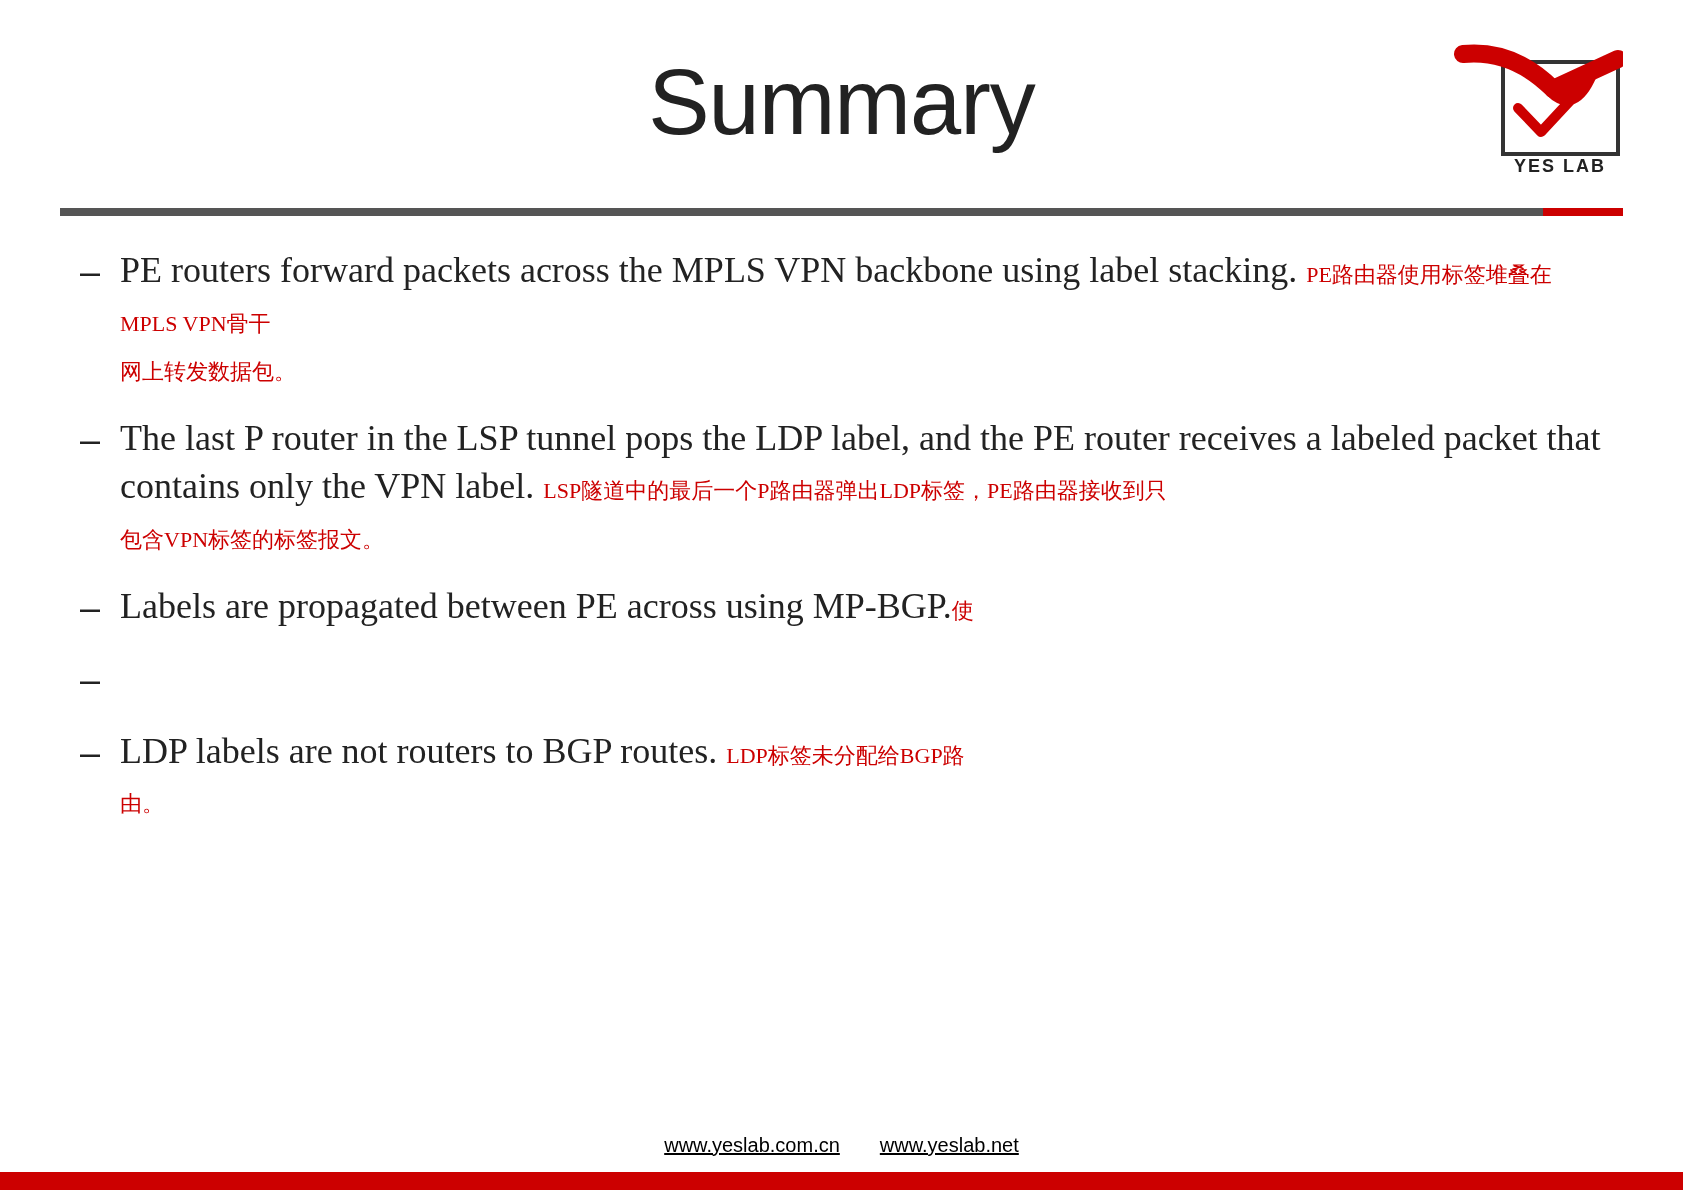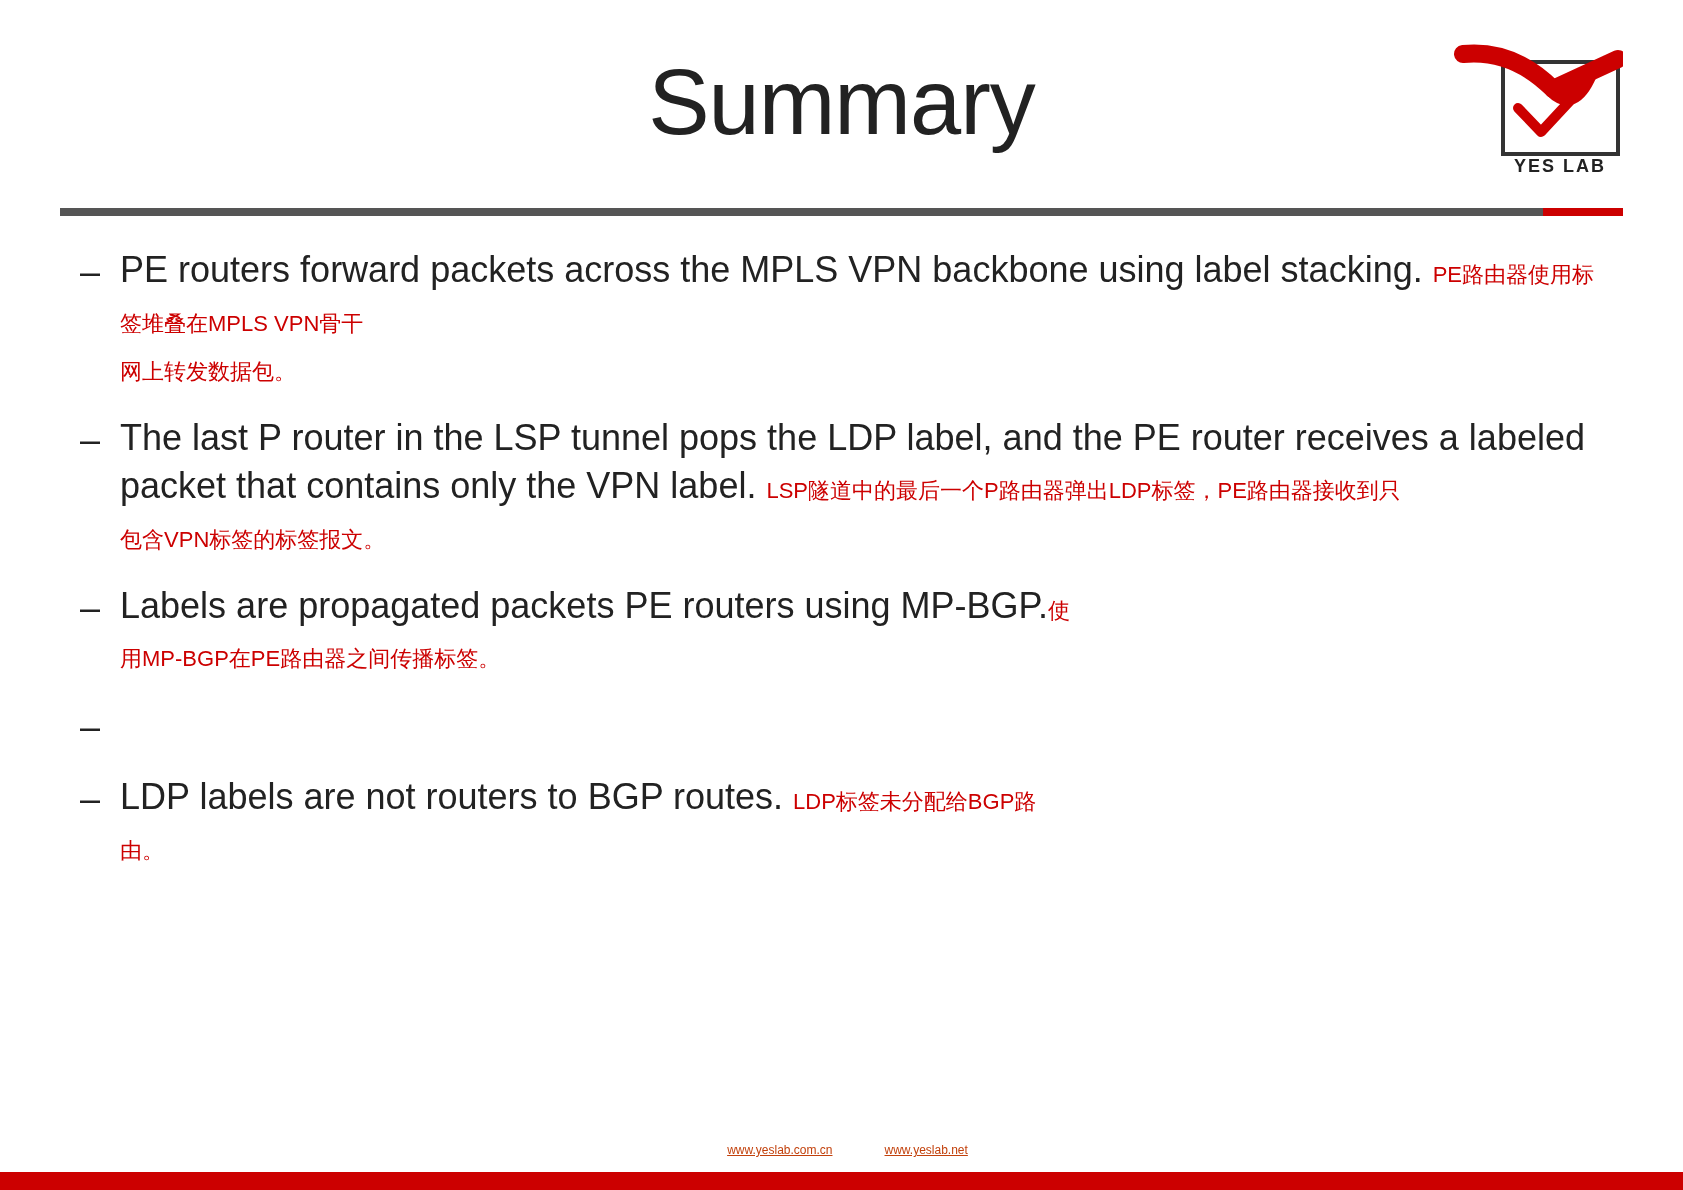--- a/index.html
+++ b/index.html
@@ -77,20 +77,21 @@
       flex-shrink: 0;
       margin-top: 2px;
       font-weight: 300;
     }
 
     .bullet-text {
       font-size: 36px;
       color: #222;
       flex: 1;
       line-height: 1.35;
+      font-family: Liberation Serif, serif;
     }
 
     .bullet-text .en {
       color: #222222;
       font-size: 36px;
     }
 
     .bullet-text .zh {
       color: #cc0000;
       font-size: 22px;
@@ -106,24 +107,23 @@
     
     .footer {
       display: flex;
       justify-content: center;
       gap: 40px;
       padding: 10px 0 15px 0;
       border-top: none;
     }
 
     .footer a, .footer span {
-      font-size: 12px;
-      color: #c2410c;
+      font-size: 20px;
+      color: #000000;
       text-decoration: underline;
-      margin-left: 12px;
     }
 
     
     .bottom-bar {
       height: 18px;
       background: #cc0000;
       width: 100%;
     }
 
     .header-divider-container {
@@ -182,21 +182,21 @@
     <div class="bullet-item">
       <span class="bullet-dash">–</span>
       <div class="bullet-text">
         <span class="en">The last P router in the LSP tunnel pops the LDP  label, and the PE router receives a labeled packet  that contains only the VPN label. </span><span class="zh-inline">LSP隧道中的最后一个P路由器弹出LDP标签，PE路由器接收到只</span><br><span class="zh">包含VPN标签的标签报文。</span>
       </div>
     </div>
 
     <div class="bullet-item">
       <span class="bullet-dash">–</span>
       <div class="bullet-text">
-        <span class="en">Labels are propagated packets PE routers using MP-BGP.</span><span class="zh-inline">使</span><br><span class="zh">用MP-BGP在PE路由器之间传播标签。</span>
+        <span class="en">Labels are propagated between PE across using MP-BGP.</span><span class="zh-inline">使</span><br>
       </div>
     </div>
 
     <div class="bullet-item">
       <span class="bullet-dash">–</span>
       <div class="bullet-text">
         <br>
       </div>
     </div>
 

